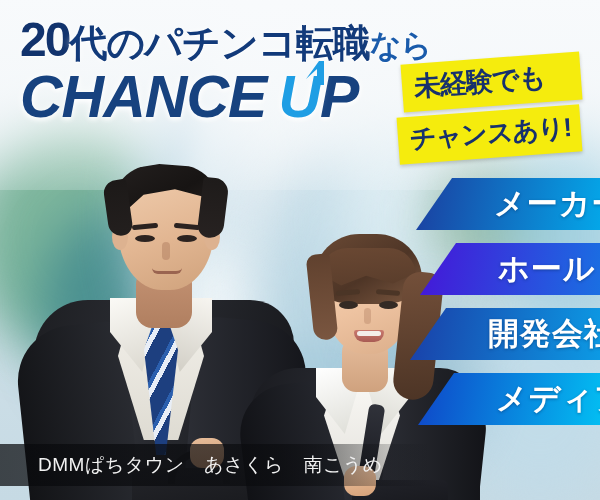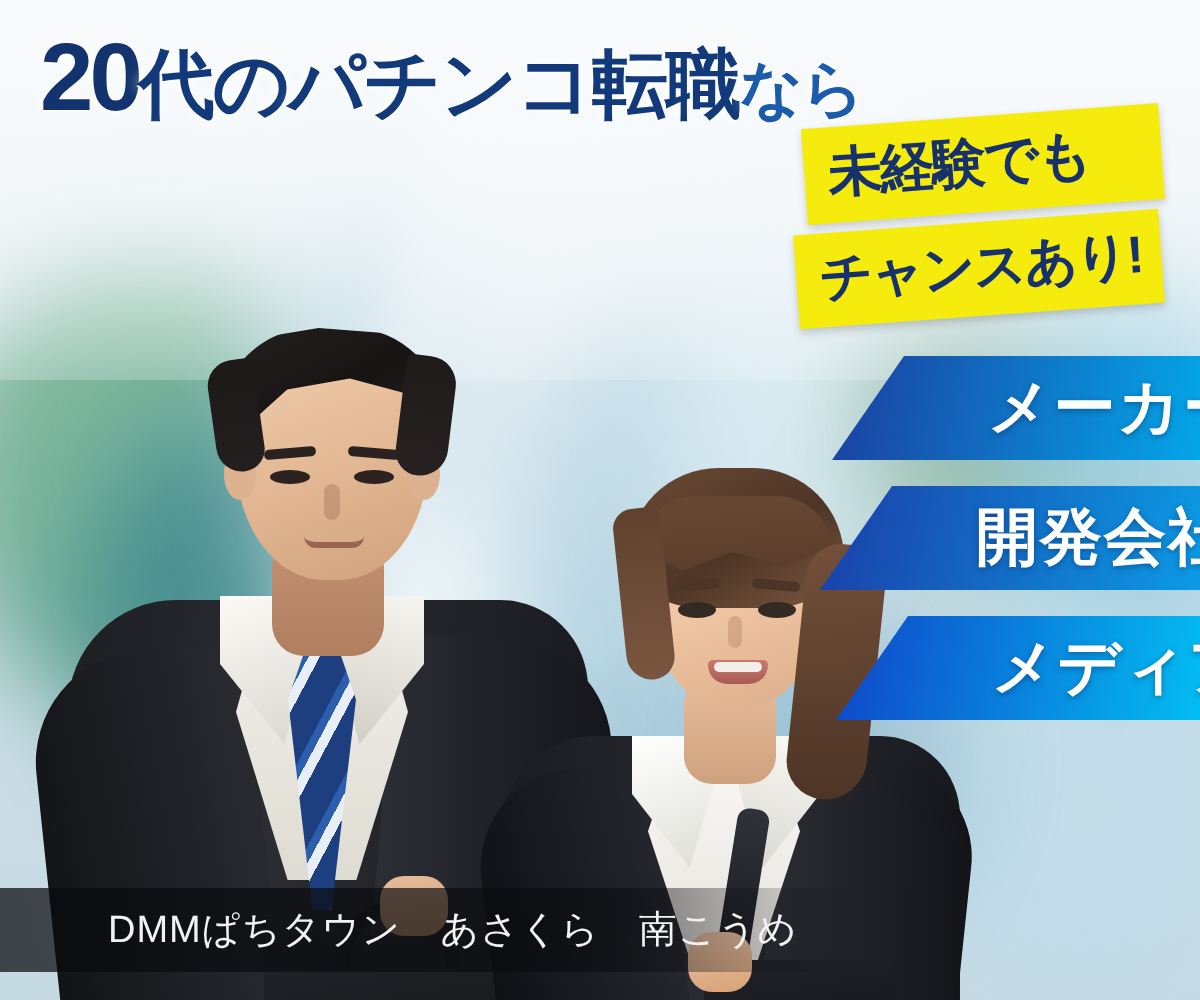--- a/index.html
+++ b/index.html
@@ -294,21 +294,21 @@
   #bar1 { margin-left:420px; width:180px; background:linear-gradient(100deg,#4516d8 0%,#3a2fd8 30%,#1a6fe2 100%); }
   #bar2 { margin-left:410px; width:190px; background:linear-gradient(100deg,#1a3fa8 0%,#1566cc 45%,#0c9ae4 100%); }
   #bar3 { margin-left:424px; width:176px; background:linear-gradient(100deg,#7b1fe8 0%,#5a35e4 35%,#2278ee 100%); }
   #bar4 { margin-left:418px; width:182px; background:linear-gradient(100deg,#0f46c8 0%,#0f7ae0 45%,#03bdf2 100%); margin-bottom:0; }
 
   
   .caption {
     position:absolute; left:0; bottom:14px; width:430px; height:42px;
     background:linear-gradient(90deg,rgba(8,9,12,.72) 0%,rgba(10,11,14,.66) 65%,rgba(12,13,16,0) 100%);
     display:flex; align-items:center;
-    padding-left:54px;
+    padding-left:38px;
     z-index:8;
   }
   .caption span {
     color:#f2f2f2; font-size:19px; letter-spacing:.5px; white-space:nowrap;
   }
 </style>
 </head>
 <body>
 
 <div id="banner">
@@ -376,30 +376,36 @@
     <div class="mouth"></div>
     <div class="teeth"></div>
     <div class="strap"></div>
     <div class="bag"></div>
     <div class="hand"></div>
   </div>
 
   <div class="headline">
     <div class="line1"><span class="num">20</span><span class="jp">代の</span><span class="jp">パチンコ転職</span><span class="jp2">なら</span></div>
 
+    <div class="logo"><span>CHANCE</span><span class="up"><span class="u">U</span><span class="p">P</span><svg class="arrow" viewBox="0 0 30 30">
+            <path d="M4 20 L17 2 L22 2 L22 26 L15 26 L15 10 Z" fill="#1f9ee4"></path>
+          </svg></span></div>
   </div>
 
   <div class="badges">
     <div class="badge b1">未経験でも</div>
     <div class="badge b2">チャンスあり!</div>
   </div>
 
   <div class="bars">
     <div class="bar" id="bar0" style="background: linear-gradient(100deg, rgb(27, 63, 160) 0%, rgb(4, 166, 232) 100%);">
         <span>メーカー</span>
+      </div>
+    <div class="bar" id="bar1" style="background: linear-gradient(100deg, rgb(69, 22, 216) 0%, rgb(26, 111, 226) 100%);">
+        <span>ホール</span>
       </div>
     <div class="bar" id="bar2" style="background: linear-gradient(100deg, rgb(26, 63, 168) 0%, rgb(12, 154, 228) 100%);">
         <span>開発会社</span>
       </div>
     <div class="bar" id="bar4" style="background: linear-gradient(100deg, rgb(15, 70, 200) 0%, rgb(3, 189, 242) 100%);">
         <span>メディア</span>
       </div>
   </div>
 
   <div class="caption">

